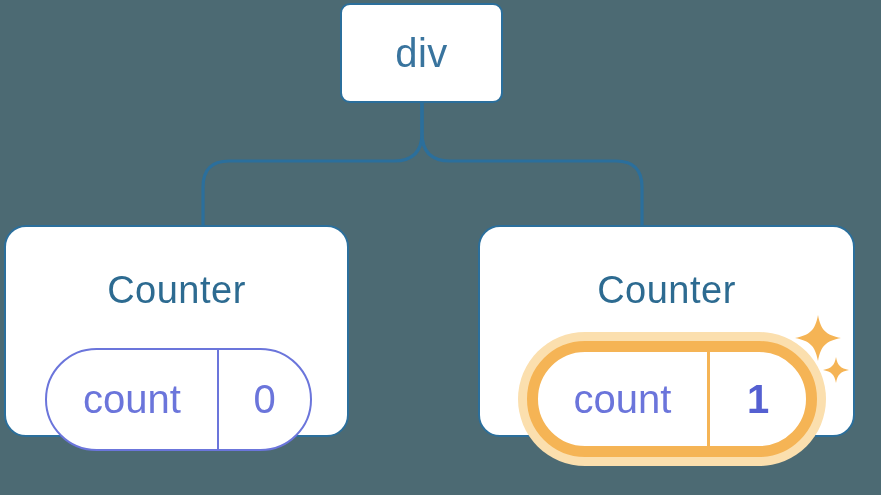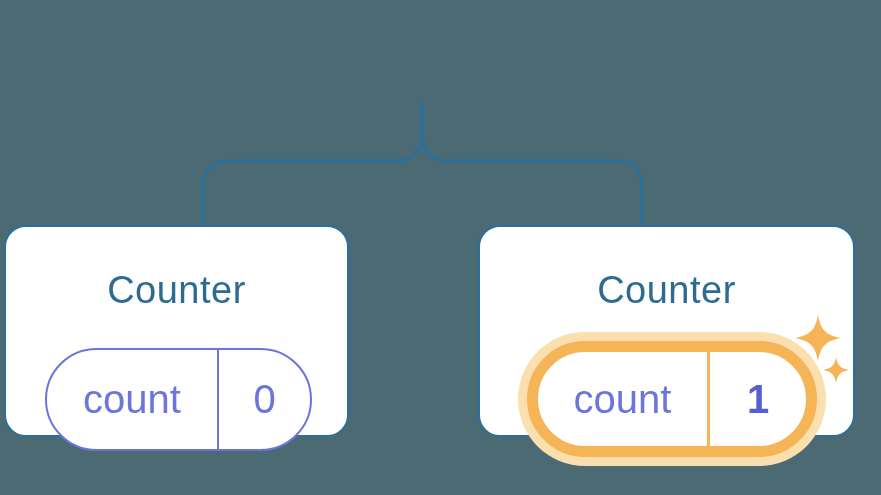--- a/index.html
+++ b/index.html
@@ -123,20 +123,23 @@
 </head>
 <body>
 
 <div class="stage">
 
   <svg class="connector" viewBox="0 0 881 495" aria-hidden="true">
     <path d="M 422 103 L 422 133 Q 422 161 394 161 L 229 161 Q 203 161 203 187 L 203 226"></path>
     <path d="M 422 103 L 422 133 Q 422 161 450 161 L 616 161 Q 642 161 642 187 L 642 226"></path>
   </svg>
 
+  <div class="root-node">
+    <span>div</span>
+  </div>
 
   <div class="card left">
     <div class="card-title">Counter</div>
     <div class="pill">
       <div class="pill-key">count</div>
       <div class="pill-value">0</div>
     </div>
   </div>
 
   <div class="card right">

